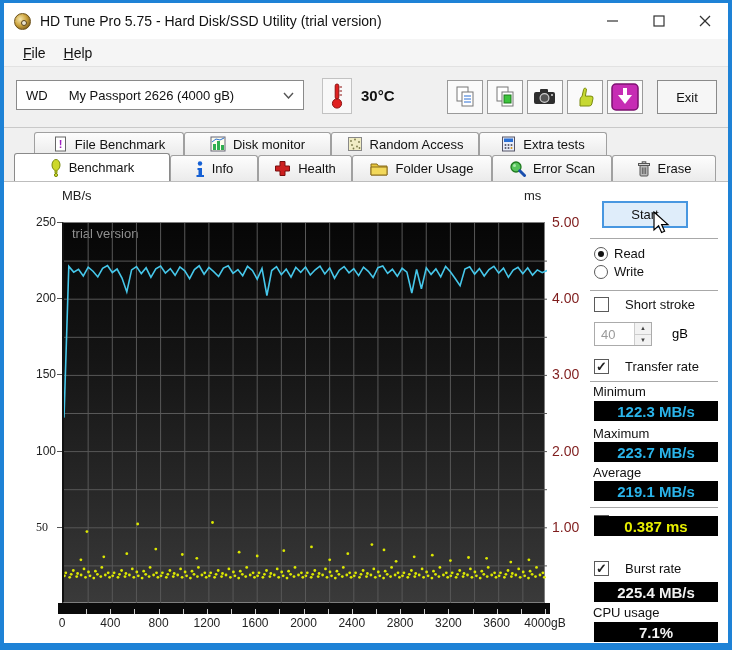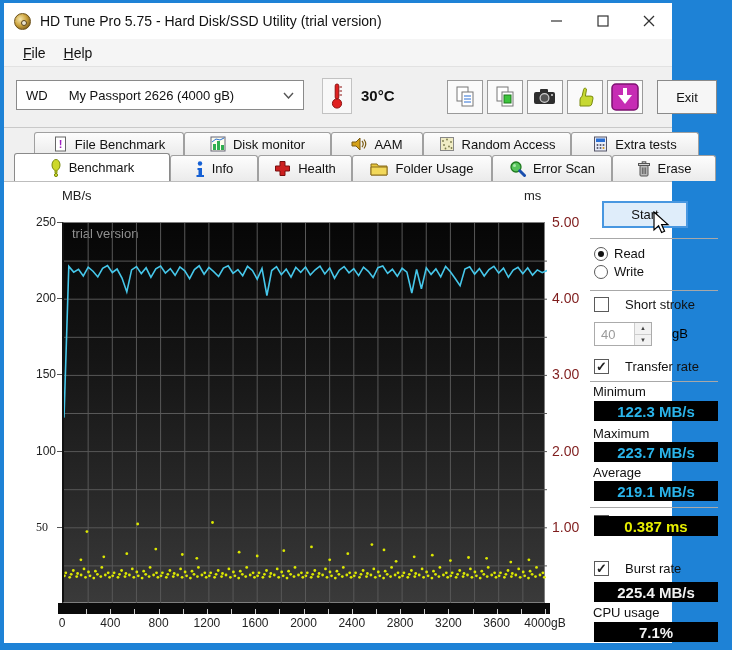--- a/index.html
+++ b/index.html
@@ -1,18 +1,18 @@
 <!DOCTYPE html>
 <html><head>
 <meta charset="utf-8">
 <style>
   html,body{margin:0;padding:0;background:#0a5ea8;}
   *{box-sizing:border-box;font-family:"Liberation Sans",sans-serif;}
   #stage{position:relative;width:732px;height:650px;background:#1e82d6;overflow:hidden;}
-  #window{position:absolute;left:4px;top:3px;width:668px;height:640px;background:#ffffff;}
+  #window{position:absolute;left:4px;top:3px;width:724px;height:640px;background:#ffffff;}
 
   
   #titlebar{position:absolute;left:0;top:0;width:100%;height:36px;background:#ffffff;display:flex;align-items:center;}
   #app-icon{width:17px;height:17px;margin-left:10px;border-radius:50%;
     background:radial-gradient(circle at 35% 35%, #f4e6ae 0%, #cda43e 45%, #7a5a1a 85%);
     border:1px solid #6b4f17;position:relative;}
   #app-icon:after{content:"";position:absolute;left:6px;top:6px;width:4px;height:4px;border-radius:50%;background:#e9e3d0;border:1px solid #5a441a;}
   #title-text{margin-left:9px;font-size:14px;color:#111;}
   #win-buttons{margin-left:auto;display:flex;height:100%;}
   .win-btn{width:46px;height:100%;display:flex;align-items:center;justify-content:center;}
@@ -189,28 +189,20 @@
       </div>
       <div class="tab" style="width:147px">
         <svg width="16" height="16">
               <rect x="1" y="1" width="14" height="14" fill="#fdfdee" stroke="#667"></rect>
               <rect x="3" y="8" width="3" height="6" fill="#2fae4f"></rect>
               <rect x="7" y="5" width="3" height="9" fill="#2fae4f"></rect>
               <rect x="11" y="9" width="3" height="5" fill="#2fae4f"></rect>
               <polyline points="2,6 6,3 10,4 14,2" fill="none" stroke="#2a6fd4"></polyline>
             </svg>
         <span>Disk monitor</span>
-      </div>
-      <div class="tab" style="width:92px">
-        <svg width="16" height="16">
-              <polygon points="1,6 5,6 9,2 9,14 5,10 1,10" fill="#d4a017" stroke="#7a5a10"></polygon>
-              <path d="M11 5 q2.5 3 0 6" fill="none" stroke="#7a5a10" stroke-width="1.2"></path>
-              <path d="M13 3.5 q3.5 4.5 0 9" fill="none" stroke="#7a5a10" stroke-width="1.2"></path>
-            </svg>
-        <span>AAM</span>
       </div>
       <div class="tab" style="width:148px">
         <svg width="16" height="16">
               <rect x="1.5" y="1.5" width="13" height="13" fill="#f0ecc4" stroke="#888"></rect>
               <circle cx="4" cy="5" r="0.9" fill="#7a7a4a"></circle>
               <circle cx="8" cy="3.5" r="0.9" fill="#7a7a4a"></circle>
               <circle cx="12" cy="6" r="0.9" fill="#7a7a4a"></circle>
               <circle cx="5" cy="9" r="0.9" fill="#7a7a4a"></circle>
               <circle cx="10" cy="10.5" r="0.9" fill="#7a7a4a"></circle>
               <circle cx="6.5" cy="12.5" r="0.9" fill="#7a7a4a"></circle>

